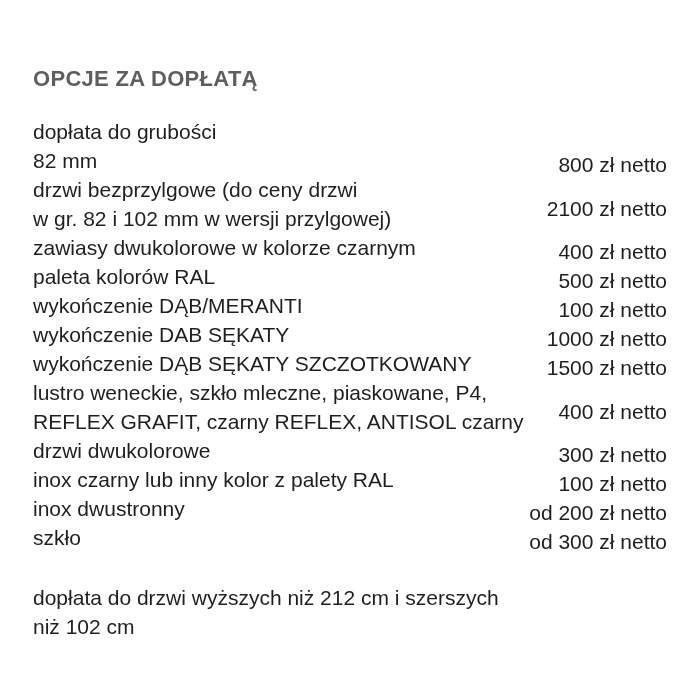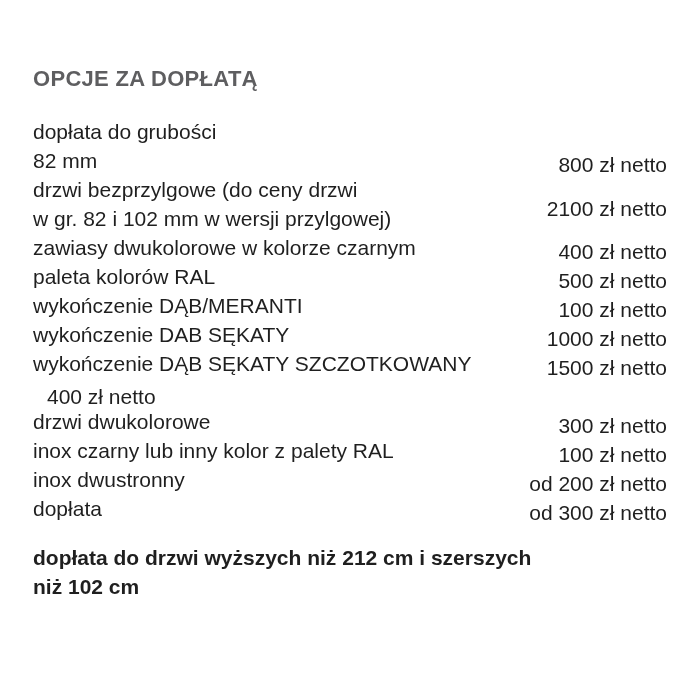--- a/index.html
+++ b/index.html
@@ -38,23 +38,22 @@
   .label {
     white-space: pre-line;
   }
   .price {
     flex-shrink: 0;
     padding-left: 14px;
     text-align: right;
     transform: translateY(4px);
   }
   .footer {
-    margin-top: 20px;
+    margin-top: 31px;
     white-space: pre-line;
-    font-weight: bold;
   }
 </style>
 </head>
 <body>
 
 <div class="page">
   <h1 class="title">OPCJE ZA DOPŁATĄ</h1>
 
   <div class="rows">
     <div class="row">
@@ -84,35 +83,37 @@
     </div>
     <div class="row">
       <span class="label">wykończenie DAB SĘKATY</span>
       <span class="price">1000 zł netto</span>
     </div>
     <div class="row">
       <span class="label">wykończenie DĄB SĘKATY SZCZOTKOWANY</span>
       <span class="price">1500 zł netto</span>
     </div>
     <div class="row">
+      <span class="label">lustro weneckie, szkło mleczne, piaskowane, P4,
+REFLEX GRAFIT, czarny REFLEX, ANTISOL czarny</span>
       <span class="price">400 zł netto</span>
     </div>
     <div class="row">
       <span class="label">drzwi dwukolorowe</span>
       <span class="price">300 zł netto</span>
     </div>
     <div class="row">
       <span class="label">inox czarny lub inny kolor z palety RAL</span>
       <span class="price">100 zł netto</span>
     </div>
     <div class="row">
       <span class="label">inox dwustronny</span>
       <span class="price">od 200 zł netto</span>
     </div>
     <div class="row">
-      <span class="label">dopłata</span>
+      <span class="label">szkło</span>
       <span class="price">od 300 zł netto</span>
     </div>
   </div>
 
   <div class="footer">dopłata do drzwi wyższych niż 212 cm i szerszych
 niż 102 cm</div>
 </div>
 
 </body></html>

